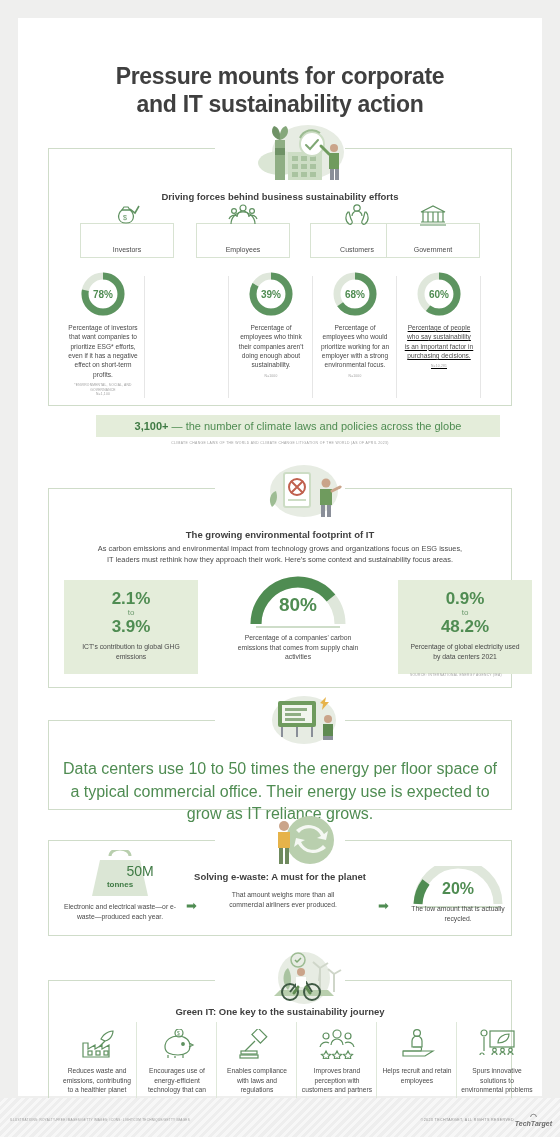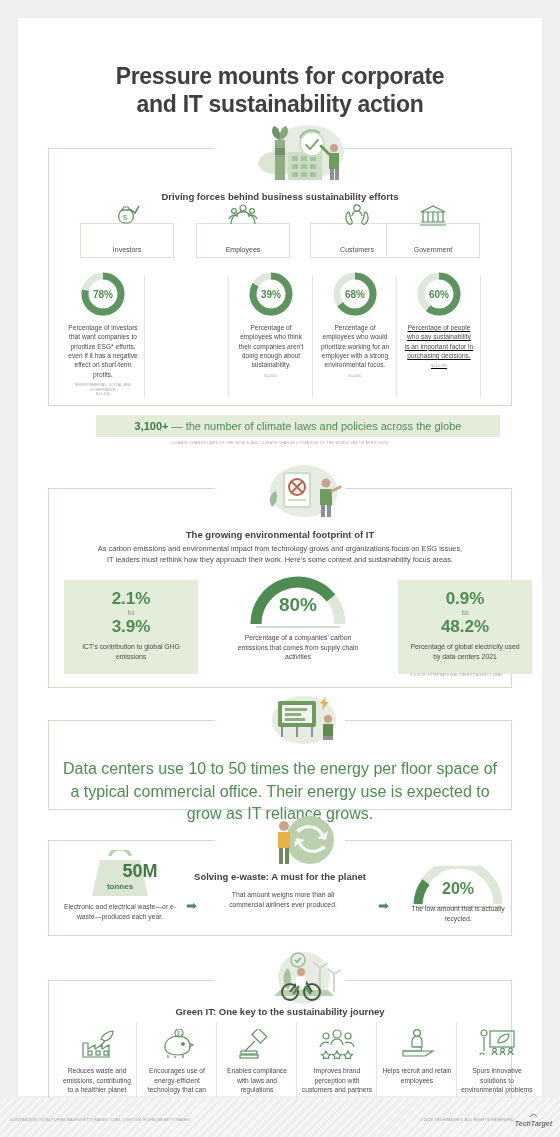--- a/index.html
+++ b/index.html
@@ -113,21 +113,21 @@
     position: absolute; left: 40px; top: 740px; width: 444px; text-align: center;
     font-size: 16px; color: #4f8c52; line-height: 1.42;
   }
 
   
   .weight { position: absolute; left: 66px; top: 832px; width: 72px; height: 46px; }
   .weight .wtxt {
     position: absolute; inset: 0; display: flex; flex-direction: column;
     align-items: center; justify-content: center; padding-top: 6px;
   }
-  .weight .w1 { font-size: 18px; font-weight: bold; color: #3f7a44; line-height: 1; margin-left: 40px; }
+  .weight .w1 { font-size: 14px; font-weight: normal; color: #3f7a44; line-height: 1; margin-left: 40px; }
   .weight .w2 { font-size: 8px; font-weight: bold; color: #3f7a44; margin-top: 2px; }
   .ew-cap { position: absolute; font-size: 6.8px; color: #4a4a4a; line-height: 1.42; text-align: center; }
   .arrow { position: absolute; color: #4f8c52; font-size: 13px; }
 
   
   .gbox { position: absolute; top: 1004px; width: 78px; text-align: center; }
   .gbox .gic { height: 44px; display: flex; align-items: center; justify-content: center; }
   .gbox .gt { font-size: 6.7px; color: #4a4a4a; line-height: 1.45; padding: 0 3px; }
   .gdiv { position: absolute; top: 1004px; width: 1px; height: 78px; background: #dfe8da; }
 </style>

